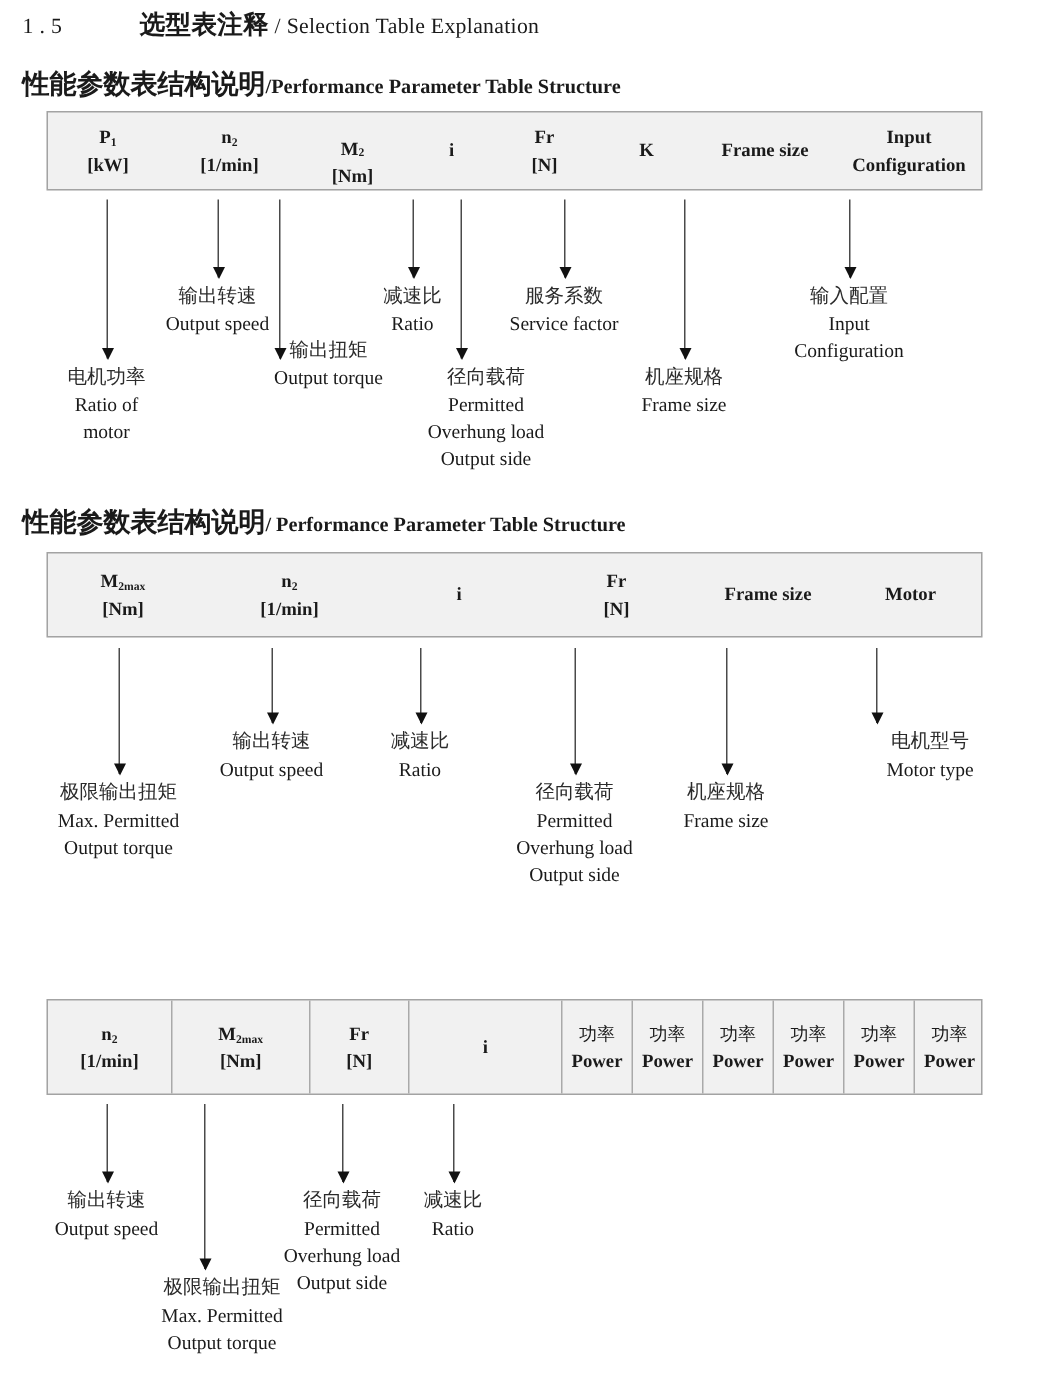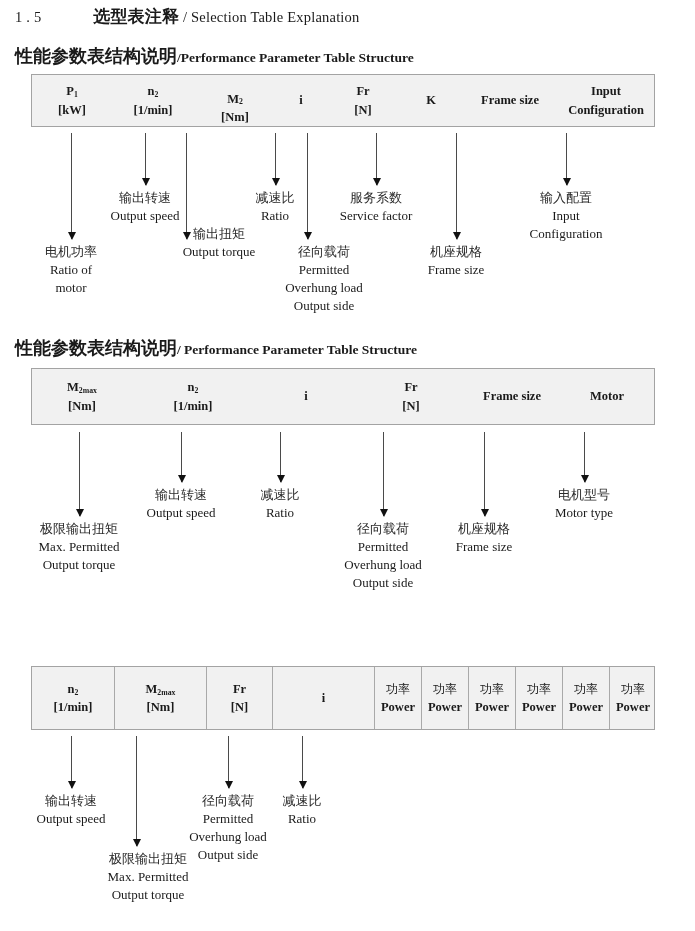--- a/index.html
+++ b/index.html
@@ -259,21 +259,21 @@
   <div class="note" style="left:383px; top:520px;">
     <span class="cn">径向载荷</span>
     <span class="en">Permitted</span>
     <span class="en">Overhung load</span>
     <span class="en">Output side</span>
   </div>
   <div class="note" style="left:484px; top:520px;">
     <span class="cn">机座规格</span>
     <span class="en">Frame size</span>
   </div>
-  <div class="note" style="left:584px; top:486px;text-align:center;">
+  <div class="note" style="left:620px; top:486px;text-align:center;">
     <span class="cn">电机型号</span>
     <span class="en">Motor type</span>
   </div>
 
 
   <div class="htable divided" id="table3" style="left:31px; top:666px; width:624px; height:64px;">
       <div class="hcell" style="flex: 0 0 82px;">
         <span class="l1">n<sub>2</sub></span>
         <span class="l2">[1/min]</span>
       </div>

